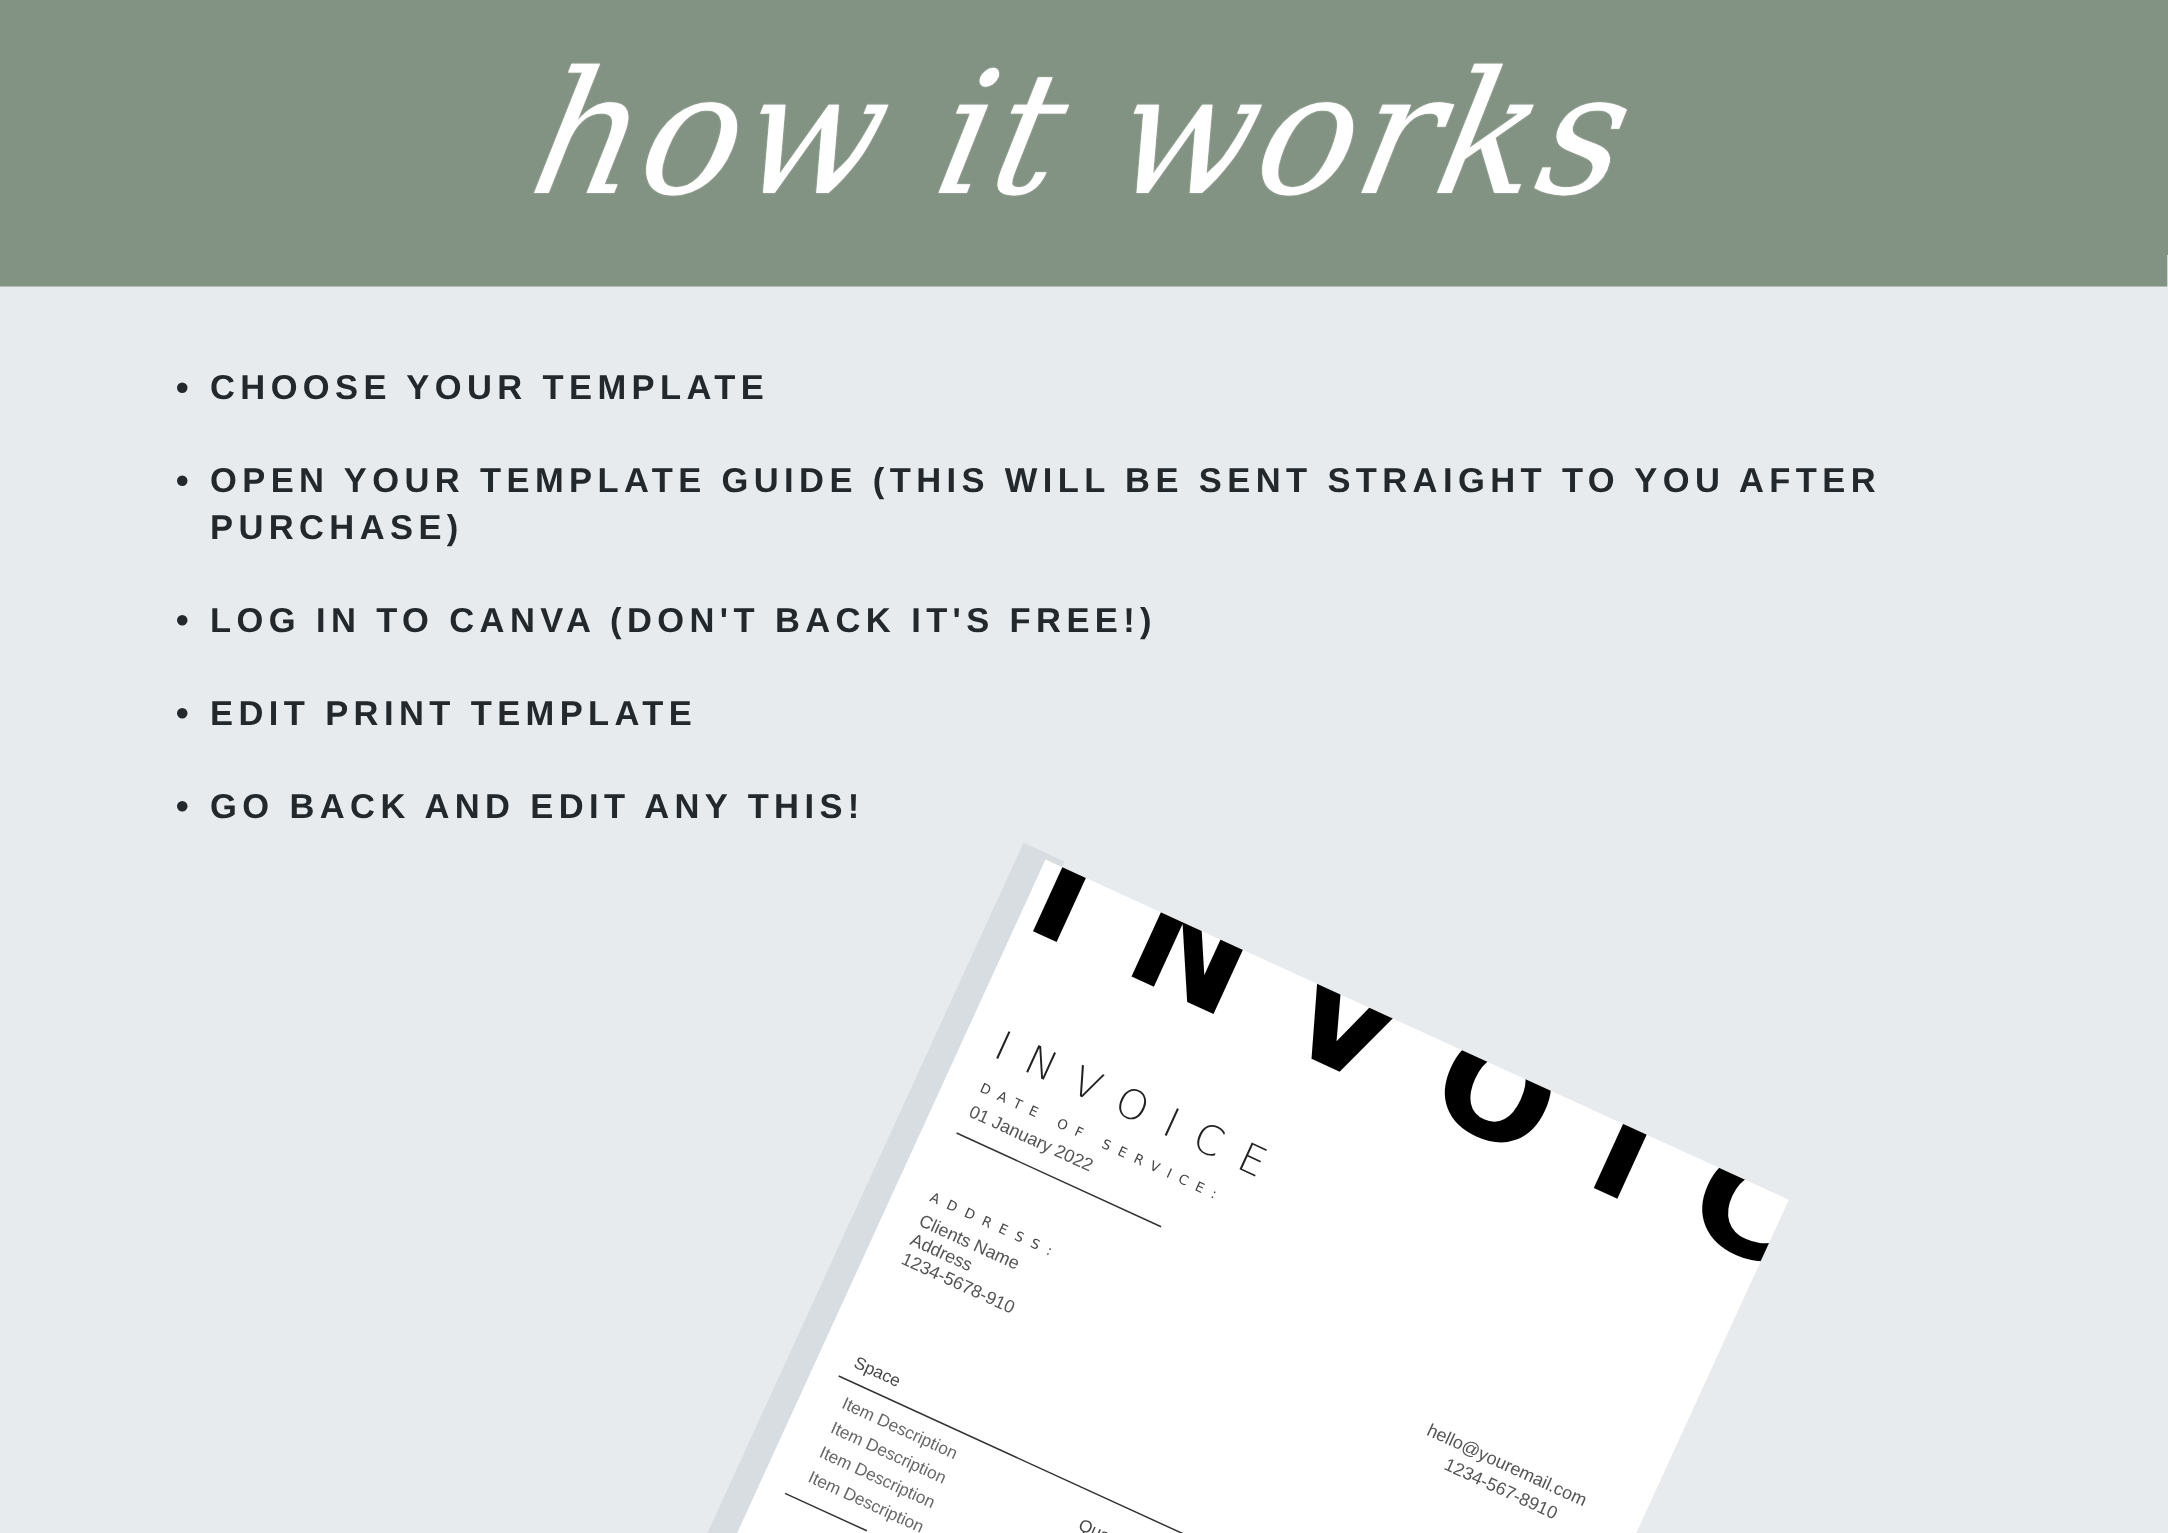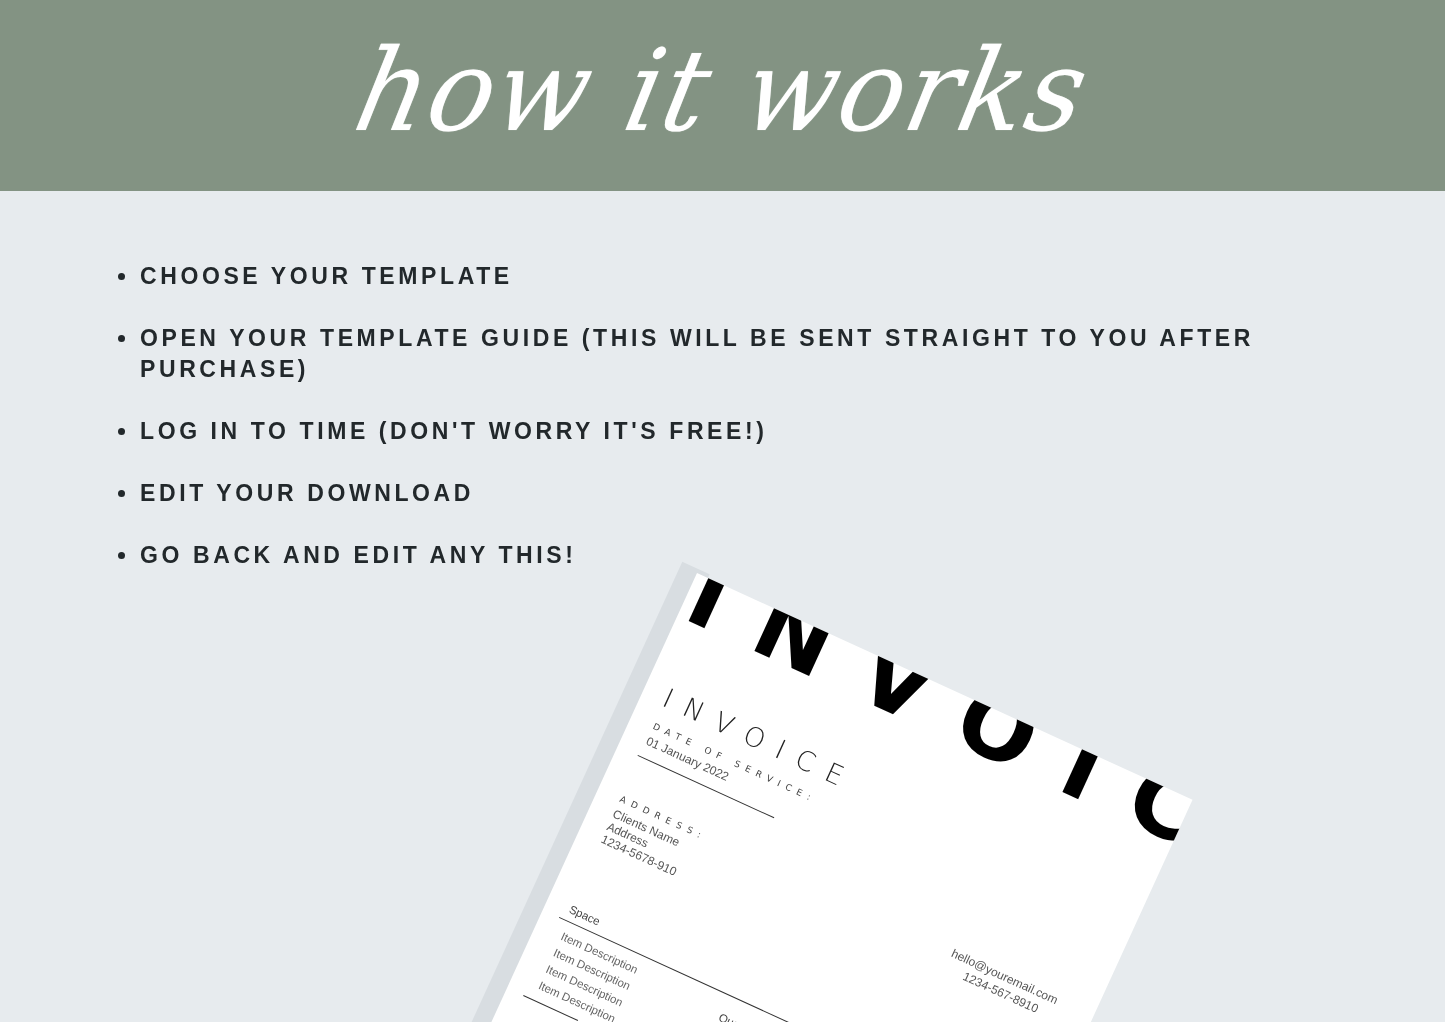--- a/index.html
+++ b/index.html
@@ -19,21 +19,20 @@
       font-weight: normal;
       letter-spacing: 2px;
       transform: skewX(-12deg) scaleY(1.05);
       margin-top: -10px;
       text-shadow: 0 0 1px rgba(255,255,255,0.6);
     }
 
     .steps {
       position: absolute; left: 118px; top: 243px; width: 1200px;
       list-style: none;
-      margin-top: 18px;
     }
     .step {
       position: relative;
       padding-left: 22px;
       color: #22282b;
       font-family: "Liberation Sans", sans-serif;
       font-weight: bold;
       font-size: 23px;
       letter-spacing: 3.6px;
       line-height: 31px;
@@ -95,25 +94,25 @@
   <li class="step">
     <span class="bullet"></span>
     <span>CHOOSE YOUR TEMPLATE</span>
   </li>
   <li class="step">
     <span class="bullet"></span>
     <span>OPEN YOUR TEMPLATE GUIDE (THIS WILL BE SENT STRAIGHT TO YOU AFTER PURCHASE)</span>
   </li>
   <li class="step">
     <span class="bullet"></span>
-    <span>LOG IN TO TIME (DON'T WORRY IT'S FREE!)</span>
+    <span>LOG IN TO CANVA (DON'T BACK IT'S FREE!)</span>
   </li>
   <li class="step">
     <span class="bullet"></span>
-    <span>EDIT YOUR DOWNLOAD</span>
+    <span>EDIT PRINT TEMPLATE</span>
   </li>
   <li class="step">
     <span class="bullet"></span>
     <span>GO BACK AND EDIT ANY THIS!</span>
   </li>
 </ul>
 
 <div class="invoice-wrap">
   <div class="invoice-shadow"></div>
   <div class="invoice-page">

